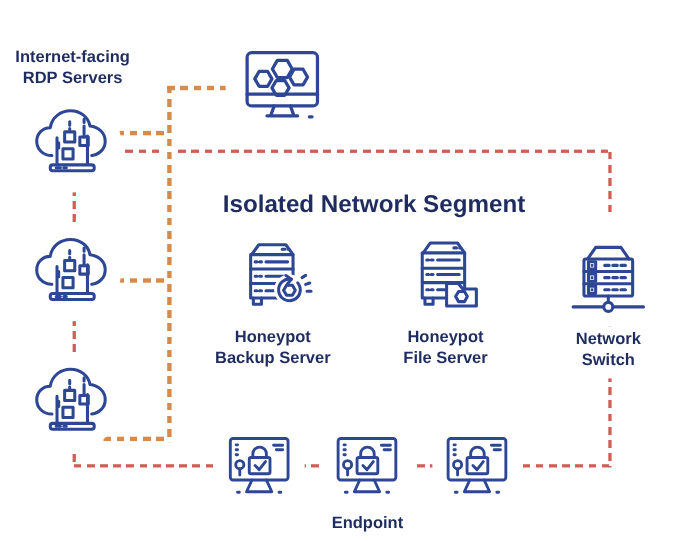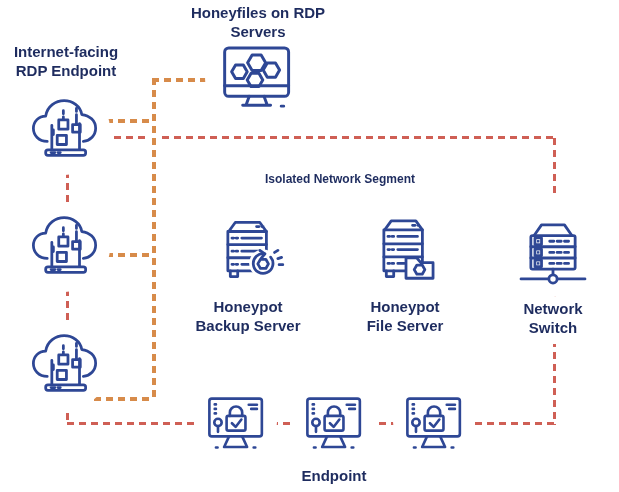--- a/index.html
+++ b/index.html
@@ -23,21 +23,21 @@
   .node svg{width:82%;height:82%;}
   
   .s{stroke:var(--icon-blue,#2e4795);fill:none;stroke-linecap:round;stroke-linejoin:round;}
   .sf{stroke:var(--icon-blue,#2e4795);fill:#ffffff;stroke-linecap:round;stroke-linejoin:round;}
   .wf{fill:#ffffff;stroke:none;}
   .f{fill:var(--icon-blue,#2e4795);stroke:none;}
   
   .label{position:absolute;z-index:6;color:var(--text-navy,#1e2c5f);
          font-weight:700;font-size:15px;line-height:1.28;text-align:center;
          white-space:pre-line;}
-  .label.title{font-size:12px;}
+  .label.title{font-size:22px;}
   .switch-bg{position:absolute;z-index:5;background:#fff;}
 </style>
 </head>
 <body>
 
 <svg width="0" height="0" style="position:absolute" aria-hidden="true">
   <defs>
 
     <g id="ic-cloud-laptop" stroke-width="3.6">
       <path class="s" d="M25,63 C14,63 7,55 7,46 C7,37 14,30 23,30 C25,17 36,10 47,10 C58,10 68,17 70,28 C80,29 88,36 88,46 C88,55 81,62 72,63"></path>
@@ -187,24 +187,22 @@
       </svg>
   </div>
   <div class="node" style="left:393px;top:381px;width:82px;height:82px;">
     <svg viewBox="0 0 82 82">
         <use href="#ic-monitor-lock"></use>
       </svg>
   </div>
 
   <div class="switch-bg" style="left:534px;top:297px;width:34px;height:47px;"></div>
 
-  <div class="label" style="left:168px;top:3px;width:180px;">Honeyfiles on RDP
-Servers</div>
   <div class="label" style="left:0px;top:42px;width:132px;">Internet-facing
-RDP Endpoint</div>
+RDP Servers</div>
   <div class="label title" style="left:190px;top:172px;width:300px;">Isolated Network Segment</div>
   <div class="label" style="left:173px;top:297px;width:150px;">Honeypot
 Backup Server</div>
   <div class="label" style="left:330px;top:297px;width:150px;">Honeypot
 File Server</div>
   <div class="label" style="left:284px;top:466px;width:100px;">Endpoint</div>
   <div class="label" style="left:515px;top:299px;width:76px;">Network
 Switch</div>
 
 </div>

